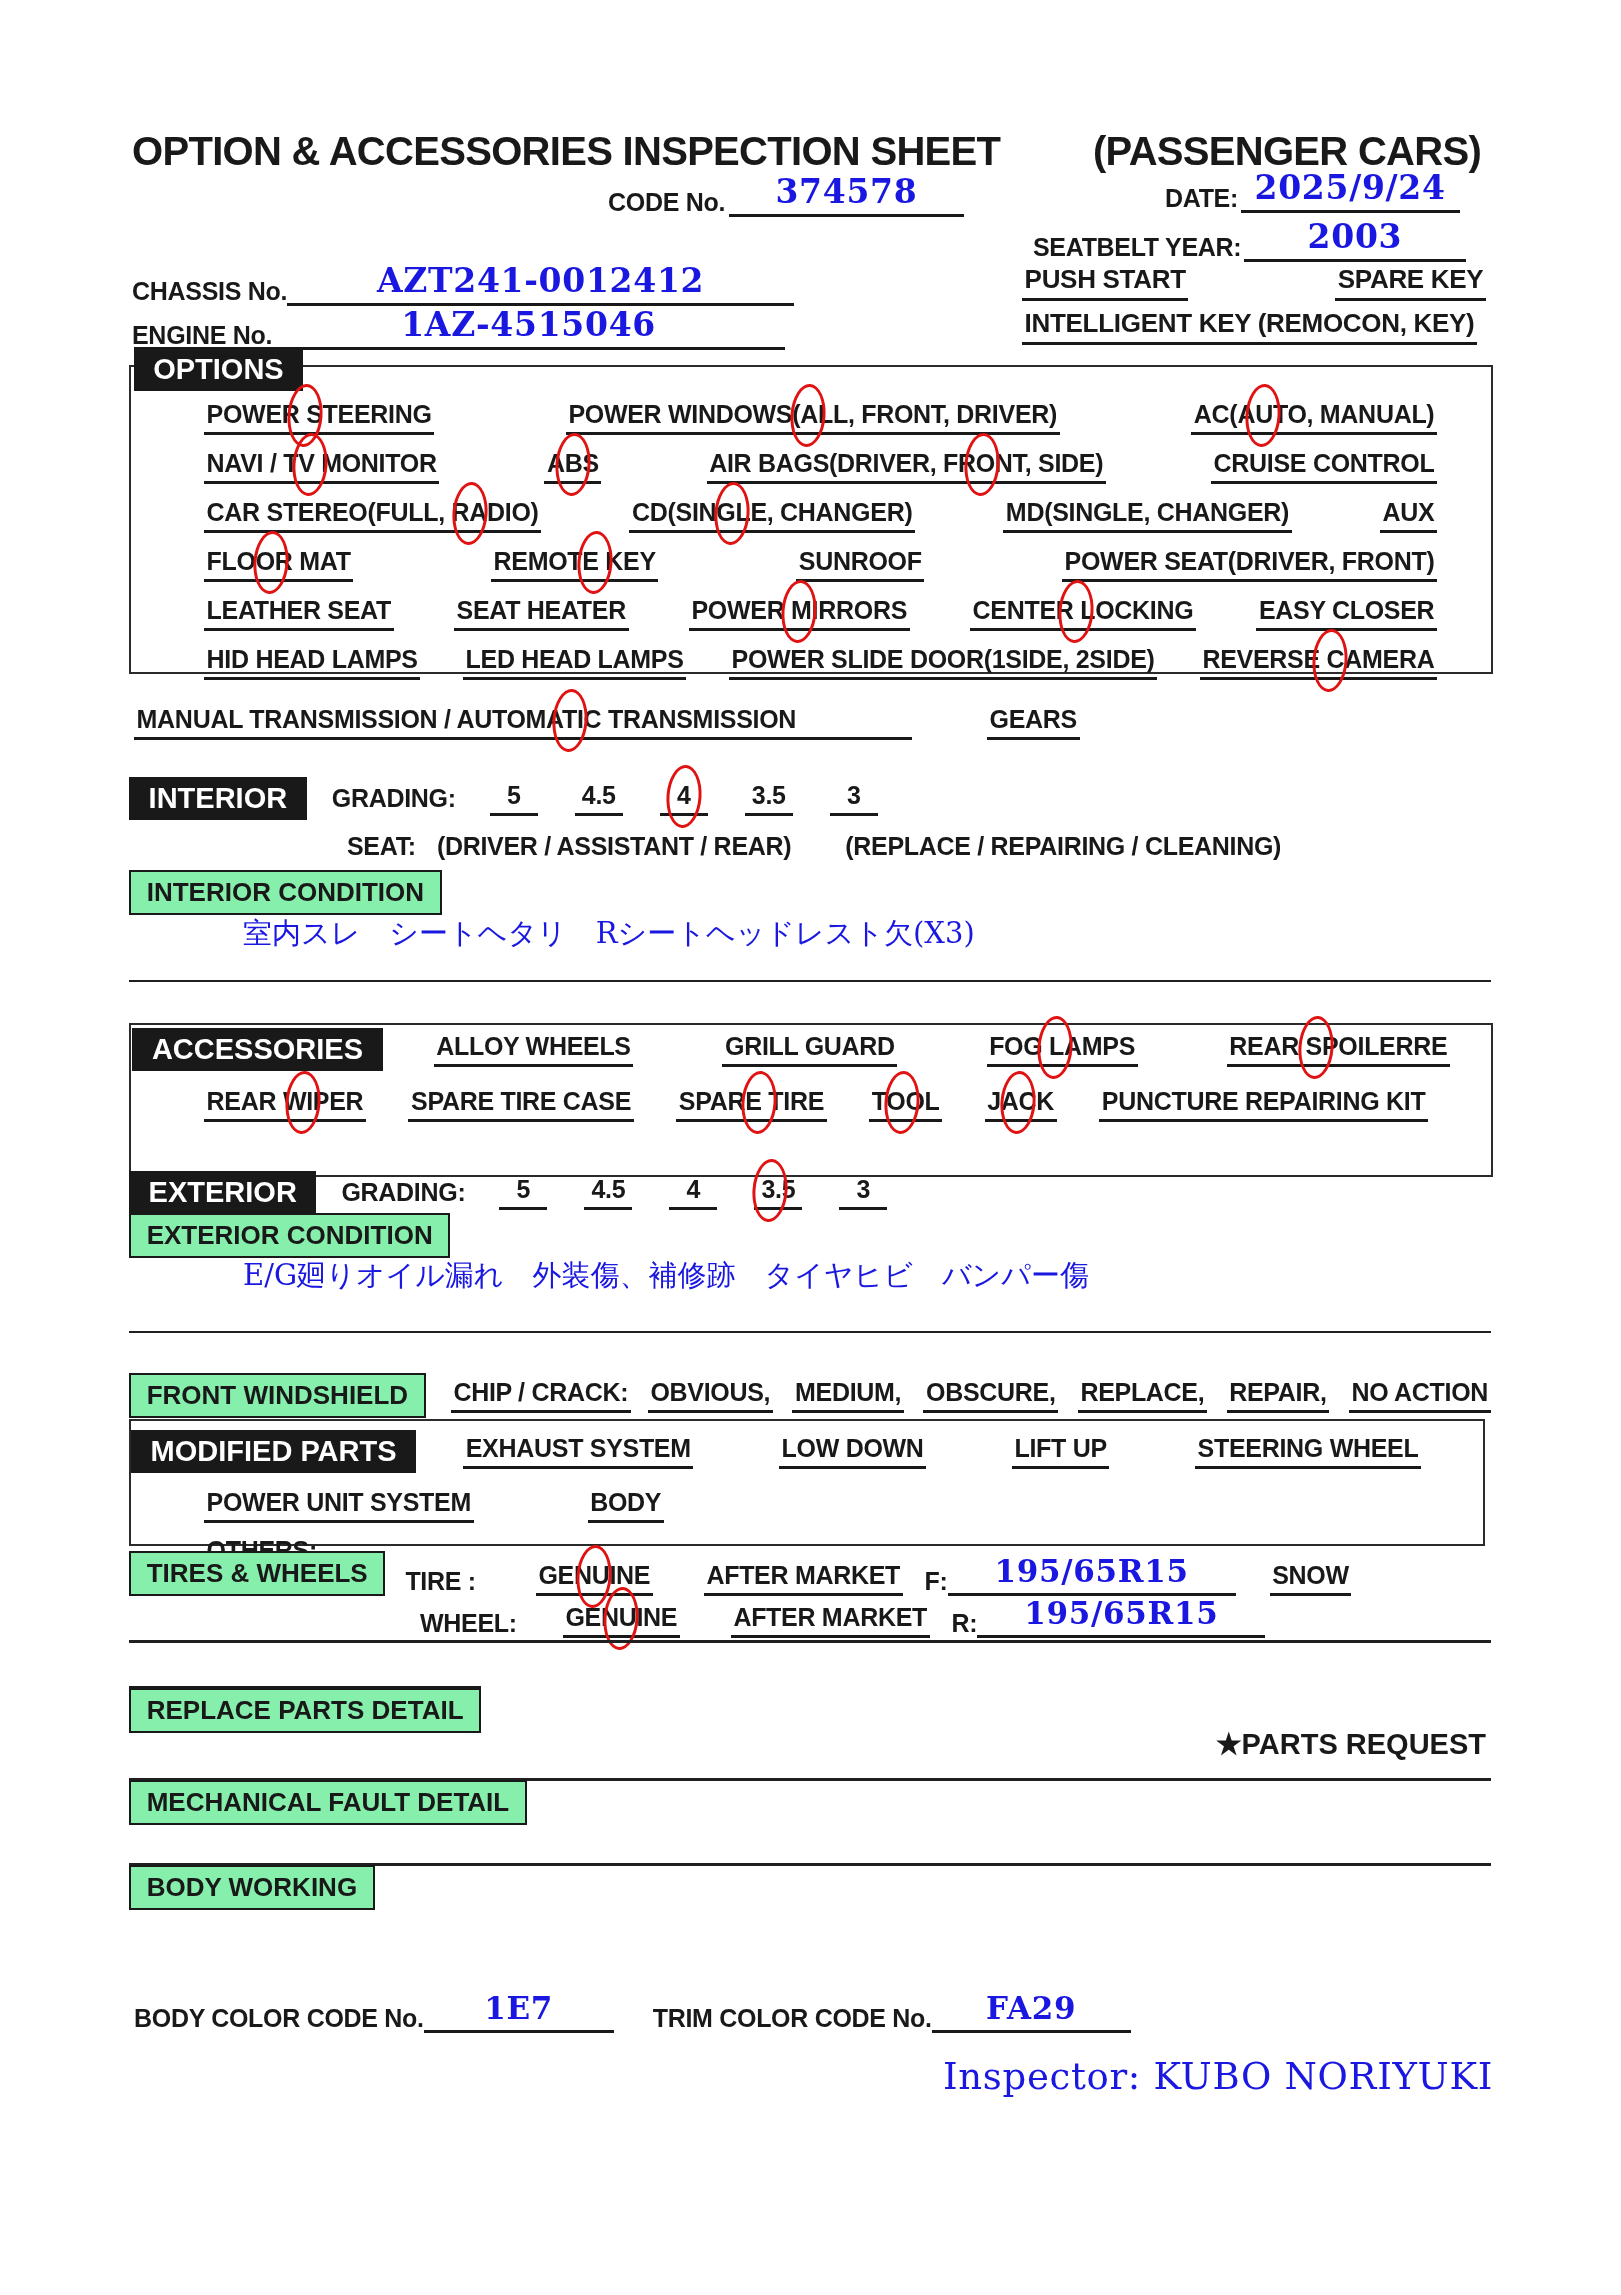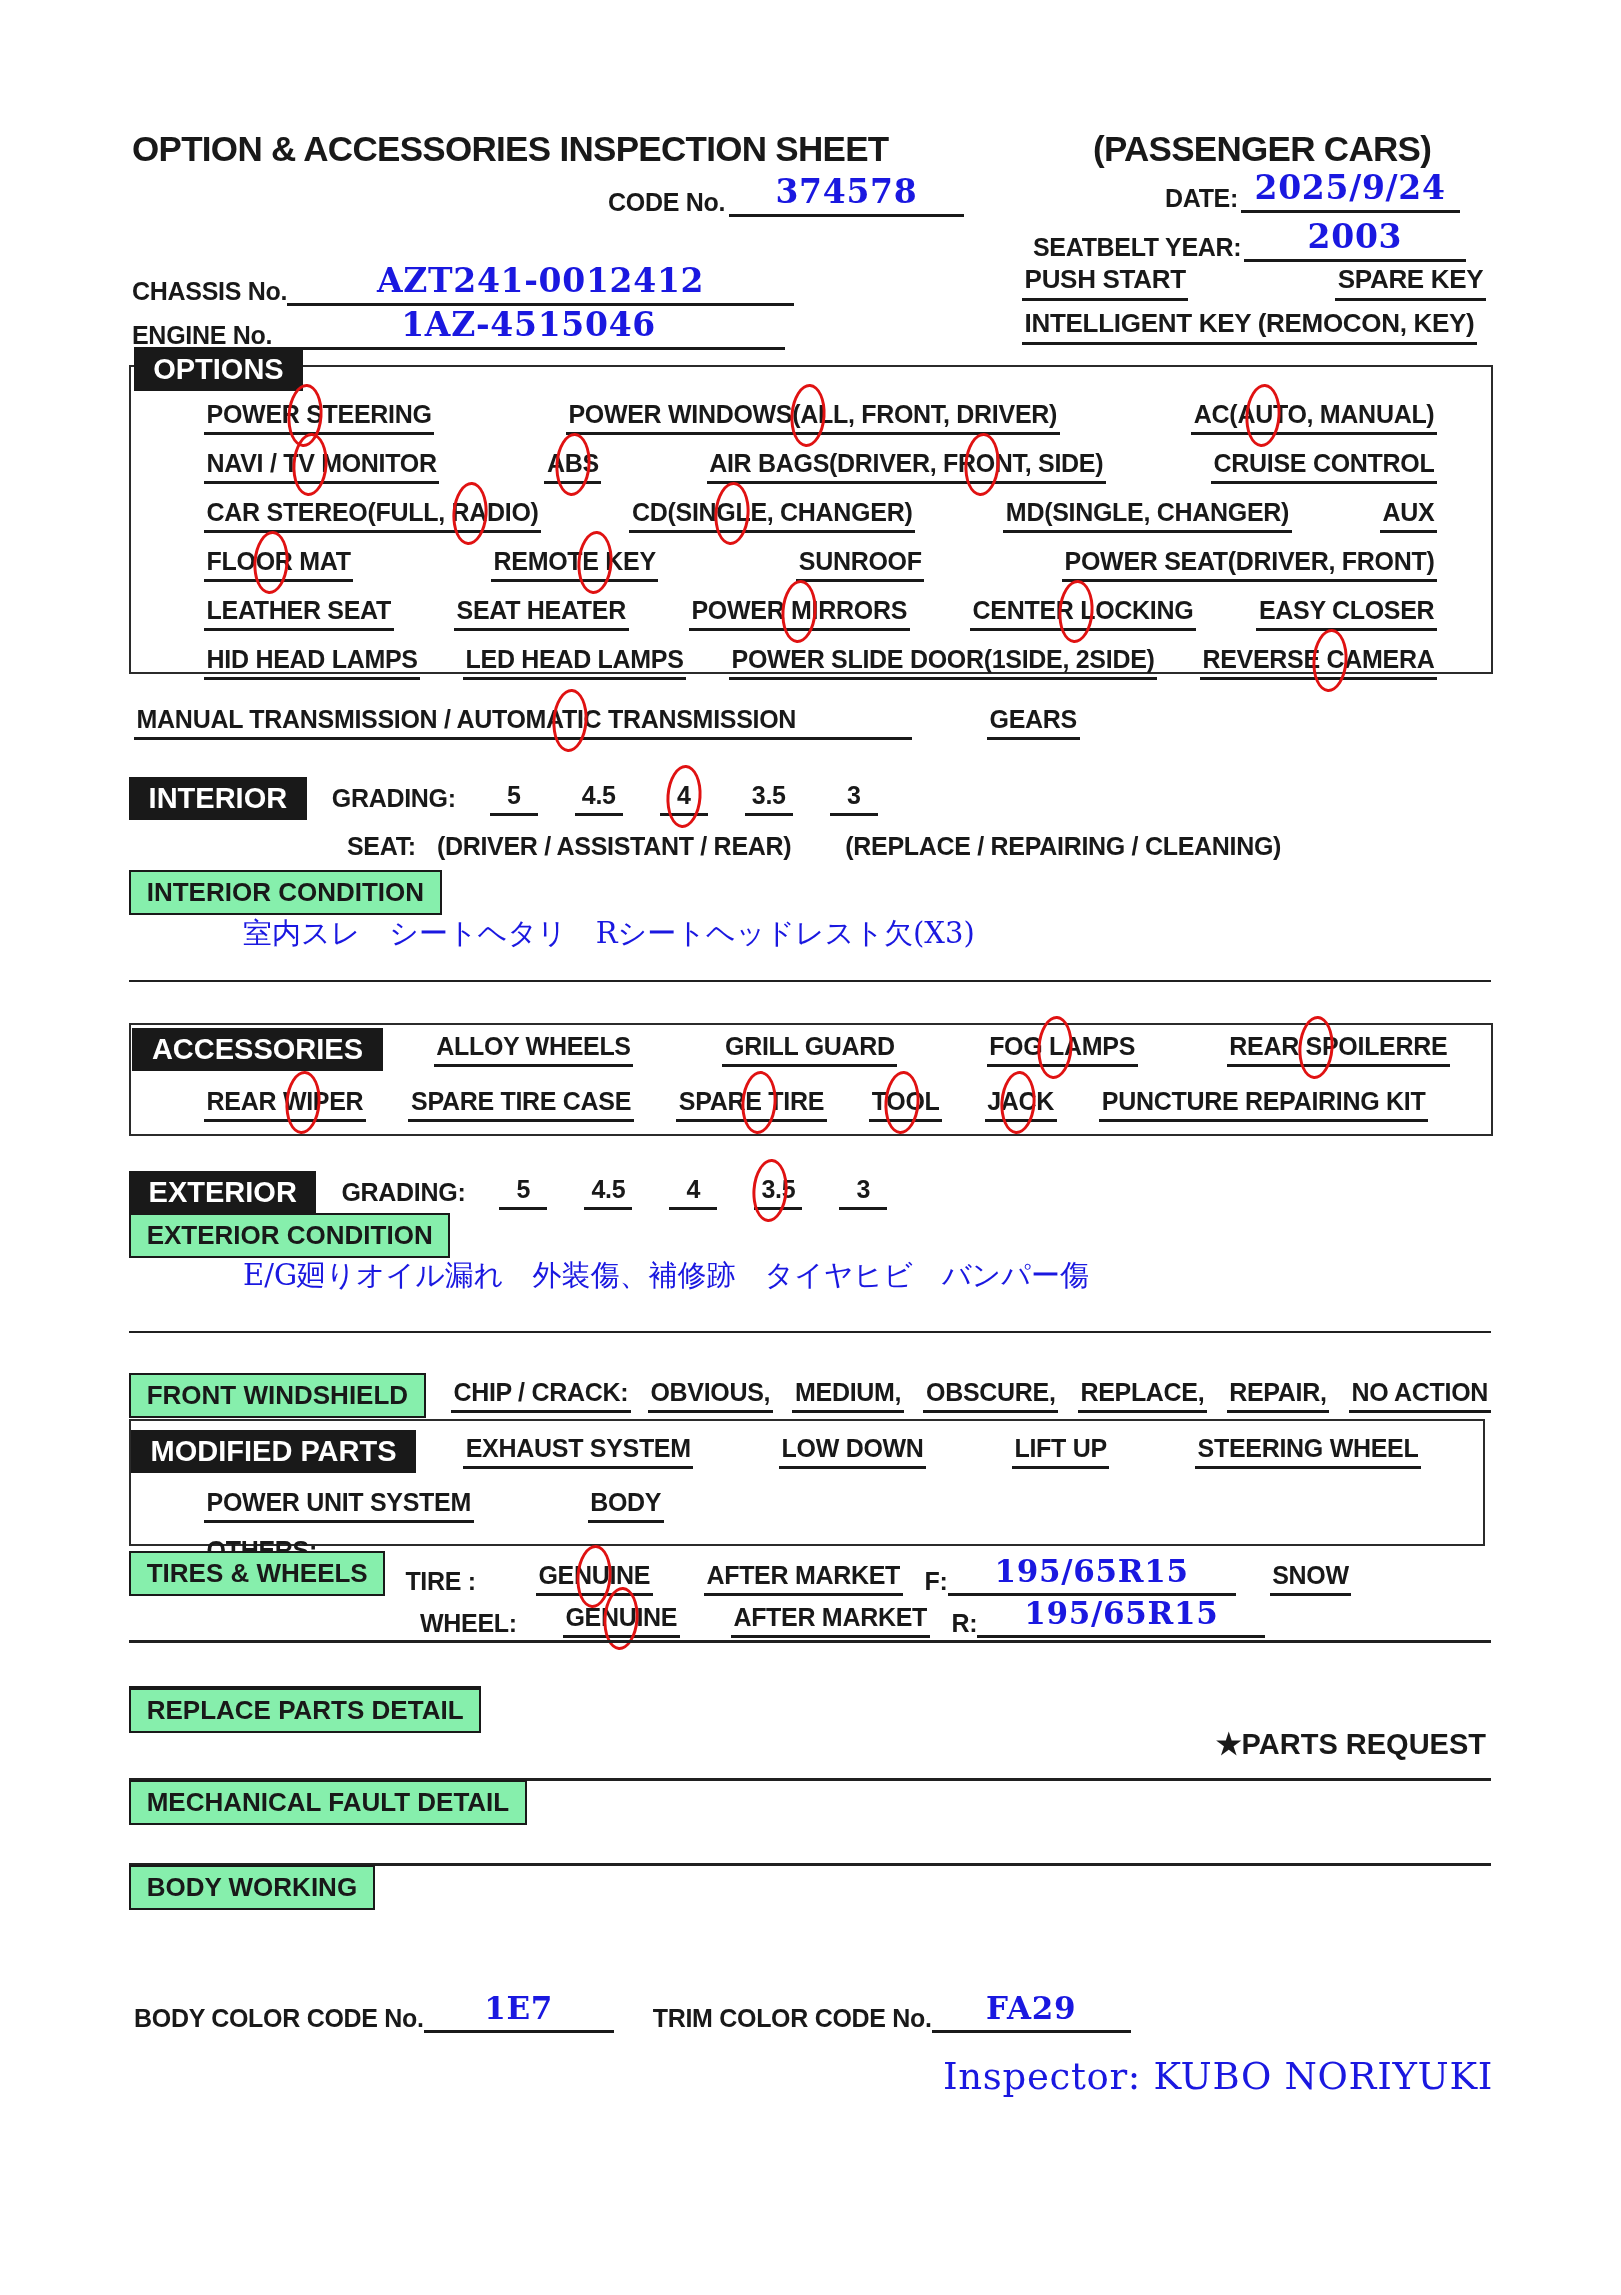--- a/index.html
+++ b/index.html
@@ -1,21 +1,21 @@
 <!DOCTYPE html>
 <html style="--ink: #191919; --blue: #1a18e0; --red: #e01212;font-size:10.5px"><head>
 <meta charset="utf-8">
 <style>
   *{box-sizing:border-box}
   html,body{margin:0;padding:0;background:#ffffff}
   .page{position:relative;width:1622px;height:2295px;background:#fff;overflow:hidden;
         font-family:"Liberation Sans",sans-serif;color:var(--ink,#191919)}
   .abs{position:absolute}
   .b{font-weight:700}
-  .t54{font-size:35px;letter-spacing:-0.7px}
+  .t54{font-size:40px;letter-spacing:-0.7px}
   .t40{font-size:26px}
   .lbl{font-size:25px;font-weight:700;letter-spacing:-0.3px;white-space:nowrap}
   .item{position:relative;display:inline-block;font-size:25px;font-weight:700;letter-spacing:-0.3px;
         border-bottom:3.3px solid var(--ink,#191919);padding:0 2.6px 3.3px;white-space:nowrap}
   .grade{min-width:48px;text-align:center}
   .fill-line{display:inline-flex;justify-content:center;align-items:flex-end;
              border-bottom:3.3px solid var(--ink,#191919);line-height:1;padding-bottom:6px}
   .blue{color:var(--blue,#1a18e0);font-family:"DejaVu Serif",serif;font-weight:700;letter-spacing:0.7px}
   .jp{color:var(--blue,#1a18e0);font-family:"DejaVu Serif",serif;font-weight:400;font-size:29px;white-space:nowrap}
   .circ{position:absolute;width:35px;height:63px;border:3.9px solid var(--red,#e01212);
@@ -134,21 +134,21 @@
   <div class="abs" style="left:347px;top:832px;display:flex;align-items:flex-end">
     <span class="lbl t40">SEAT:</span>
     <span class="lbl t40" style="margin-left:21px">(DRIVER / ASSISTANT / REAR)</span>
     <span class="lbl t40" style="margin-left:54px">(REPLACE / REPAIRING / CLEANING)</span>
   </div>
   <span class="abs box-label" style="left:129px;top:870px">INTERIOR CONDITION</span>
   <span class="abs jp" style="left:243px;top:914px">室内スレ　シートヘタリ　Rシートヘッドレスト欠(X3)</span>
   <div class="hline" style="top:980px;border-top-width:2px"></div>
 
   
-  <div class="abs" style="left:129px;top:1023px;width:1364px;height:113px;border:2.6px solid #2b2b2b">
+  <div class="abs" style="left:129px;top:1023px;width:1364px;height:154px;border:2.6px solid #2b2b2b">
     <div style="display:flex;align-items:center;margin-top:2.6px">
       <span class="black-label" style="margin-left:1.3px">ACCESSORIES</span>
       <div id="acc-row-0" class="row-items" style="flex:1;margin:0 41px 0 51px">
           <span class="item">ALLOY WHEELS</span>
           <span class="item">GRILL GUARD</span>
           <span class="item">FOG LAMPS<i class="circ" style="left: 45%;"></i></span>
           <span class="item">REAR SPOILERRE<i class="circ" style="left: 40%;"></i></span>
         </div>
     </div>
     <div id="acc-row-1" class="row-items" style="margin:15.7px 63px 0 73px">

